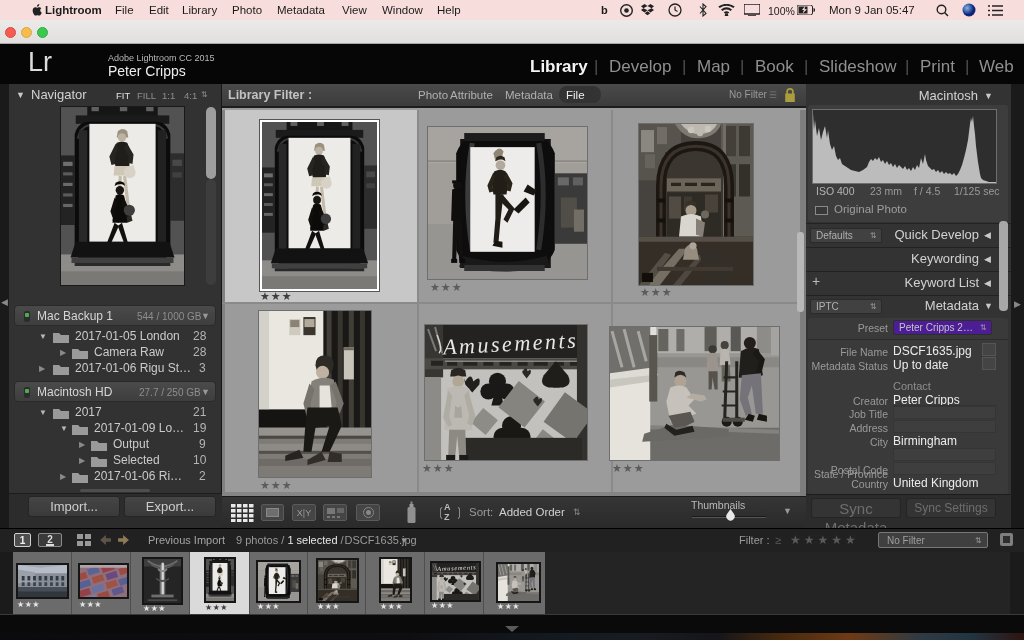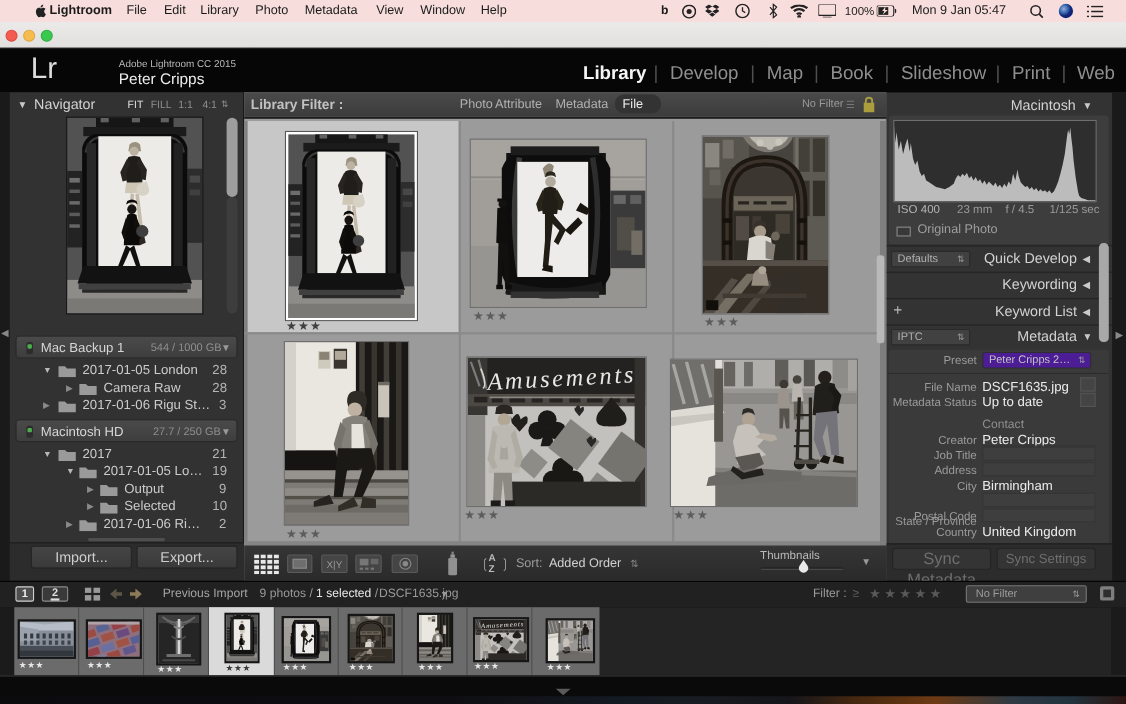--- a/index.html
+++ b/index.html
@@ -490,21 +490,21 @@
   <span class="abs" style="left:39px;top:324px;font-size:8px;color:#b9b9b9">▼</span>
   <svg class="abs" style="left:53px;top:323px" width="16" height="12" viewBox="0 0 16 12">
         <path fill="#9a9a9a" d="M0 2 h6 l2 2 h8 v8 h-16z"></path>
       </svg>
   <span class="abs" style="left:75px;top:321px;font-size:12px;color:#cbcbcb">2017</span>
   <span class="abs" style="left:193px;top:321px;font-size:12px;color:#b4b4b4">21</span>
   <span class="abs" style="left:60px;top:340px;font-size:8px;color:#b9b9b9">▼</span>
   <svg class="abs" style="left:72px;top:339px" width="16" height="12" viewBox="0 0 16 12">
         <path fill="#9a9a9a" d="M0 2 h6 l2 2 h8 v8 h-16z"></path>
       </svg>
-  <span class="abs" style="left:94px;top:337px;font-size:12px;color:#cbcbcb">2017-01-05 Lo…</span>
+  <span class="abs" style="left:94px;top:337px;font-size:12px;color:#cbcbcb">2017-01-09 Lo…</span>
   <span class="abs" style="left:193px;top:337px;font-size:12px;color:#b4b4b4">19</span>
   <span class="abs" style="left:79px;top:356px;font-size:8px;color:#8a8a8a">▶</span>
   <svg class="abs" style="left:91px;top:355px" width="16" height="12" viewBox="0 0 16 12">
         <path fill="#9a9a9a" d="M0 2 h6 l2 2 h8 v8 h-16z"></path>
       </svg>
   <span class="abs" style="left:113px;top:353px;font-size:12px;color:#cbcbcb">Output</span>
   <span class="abs" style="left:199px;top:353px;font-size:12px;color:#b4b4b4">9</span>
   <span class="abs" style="left:79px;top:372px;font-size:8px;color:#8a8a8a">▶</span>
   <svg class="abs" style="left:91px;top:371px" width="16" height="12" viewBox="0 0 16 12">
         <path fill="#9a9a9a" d="M0 2 h6 l2 2 h8 v8 h-16z"></path>

